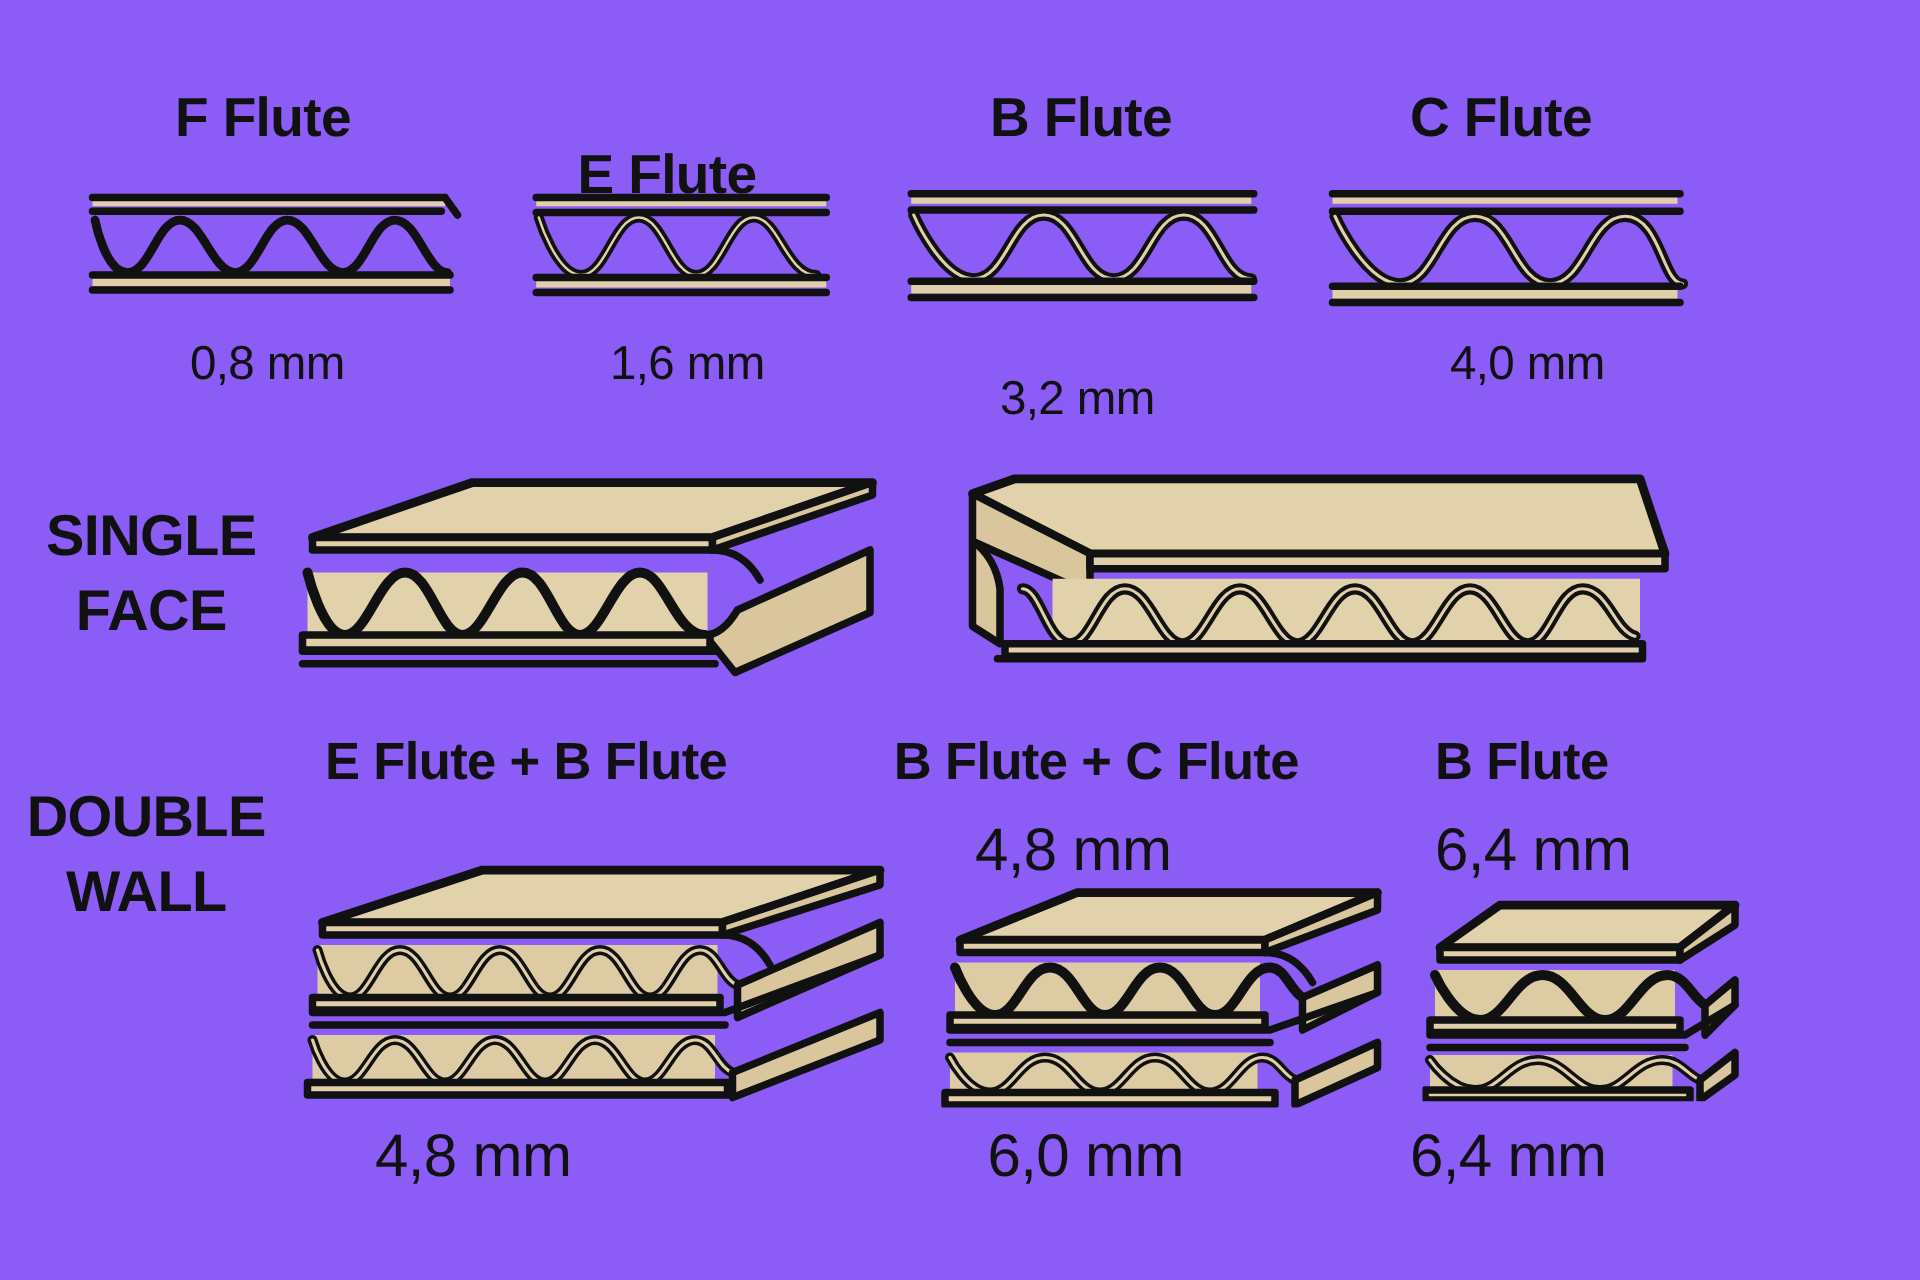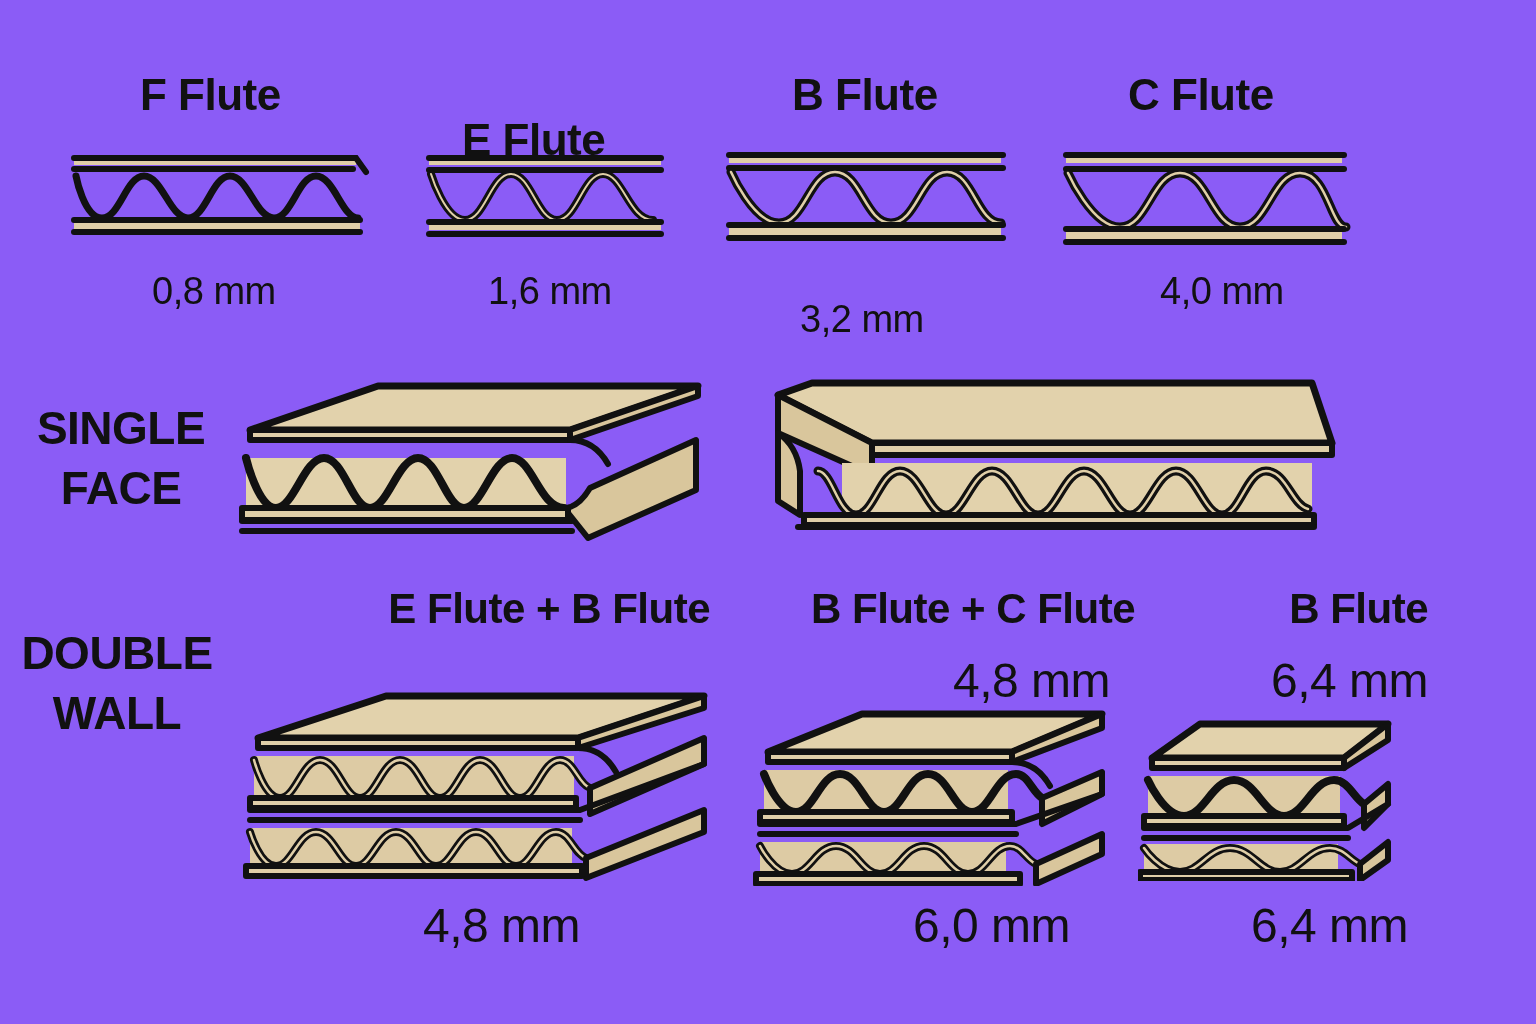--- a/index.html
+++ b/index.html
@@ -45,21 +45,21 @@
     font-weight: 700;
     letter-spacing: -0.5px;
   }
   .dw-mm {
     font-size: 48px;
     font-weight: 400;
     letter-spacing: -0.5px;
   }
   .centerbox {
     position: absolute;
-    text-align: right;
+    text-align: left;
     white-space: nowrap;
   }
   svg { display: block; }
   .svgwrap { position: absolute; }
 </style>
 </head>
 <body>
 
 <div id="page">
 

